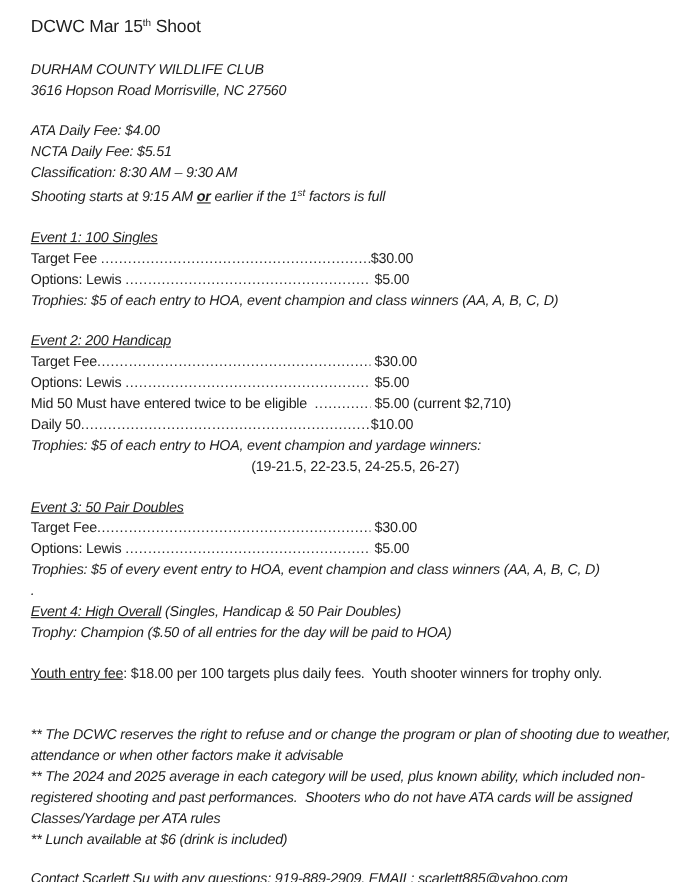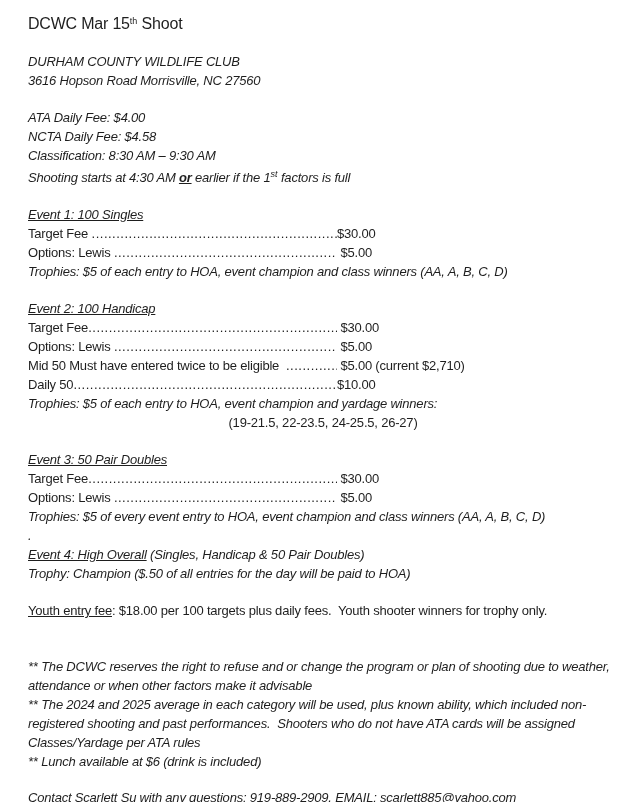--- a/index.html
+++ b/index.html
@@ -63,23 +63,23 @@
 
   <h1 class="title"><span>DCWC Mar 15</span><span class="sup">th</span><span> Shoot</span></h1>
 
   <div class="block">
     <div class="line">DURHAM COUNTY WILDLIFE CLUB</div>
     <div class="line">3616 Hopson Road Morrisville, NC 27560</div>
   </div>
 
   <div class="block">
     <div class="line">ATA Daily Fee: $4.00</div>
-    <div class="line">NCTA Daily Fee: $4.58</div>
+    <div class="line">NCTA Daily Fee: $5.51</div>
     <div class="line">Classification: 8:30 AM – 9:30 AM</div>
-    <div class="line"><span>Shooting starts at 4:30 AM </span><span class="bu">or</span><span> earlier if the 1</span><span class="sup">st</span><span> factors is full</span></div>
+    <div class="line"><span>Shooting starts at 9:15 AM </span><span class="bu">or</span><span> earlier if the 1</span><span class="sup">st</span><span> factors is full</span></div>
   </div>
 
   <section class="block">
     <div class="line"><span class="u">Event 1: 100 Singles</span></div>
     <div class="fee-row">
       <span class="fee-left">
           <span class="fee-label">Target Fee </span>
           <span class="fee-dots">..............................................................................................................................</span>
         </span>
         <span class="fee-amount">$30.00</span>
@@ -88,21 +88,21 @@
       <span class="fee-left">
           <span class="fee-label">Options: Lewis </span>
           <span class="fee-dots">..............................................................................................................................</span>
         </span>
         <span class="fee-amount"> $5.00</span>
     </div>
     <div class="line">Trophies: $5 of each entry to HOA, event champion and class winners (AA, A, B, C, D)</div>
   </section>
 
   <section class="block">
-    <div class="line"><span class="u">Event 2: 100 Handicap</span></div>
+    <div class="line"><span class="u">Event 2: 200 Handicap</span></div>
     <div class="fee-row">
       <span class="fee-left">
           <span class="fee-label">Target Fee</span>
           <span class="fee-dots">..............................................................................................................................</span>
         </span>
         <span class="fee-amount"> $30.00</span>
     </div>
     <div class="fee-row">
       <span class="fee-left">
           <span class="fee-label">Options: Lewis </span>

